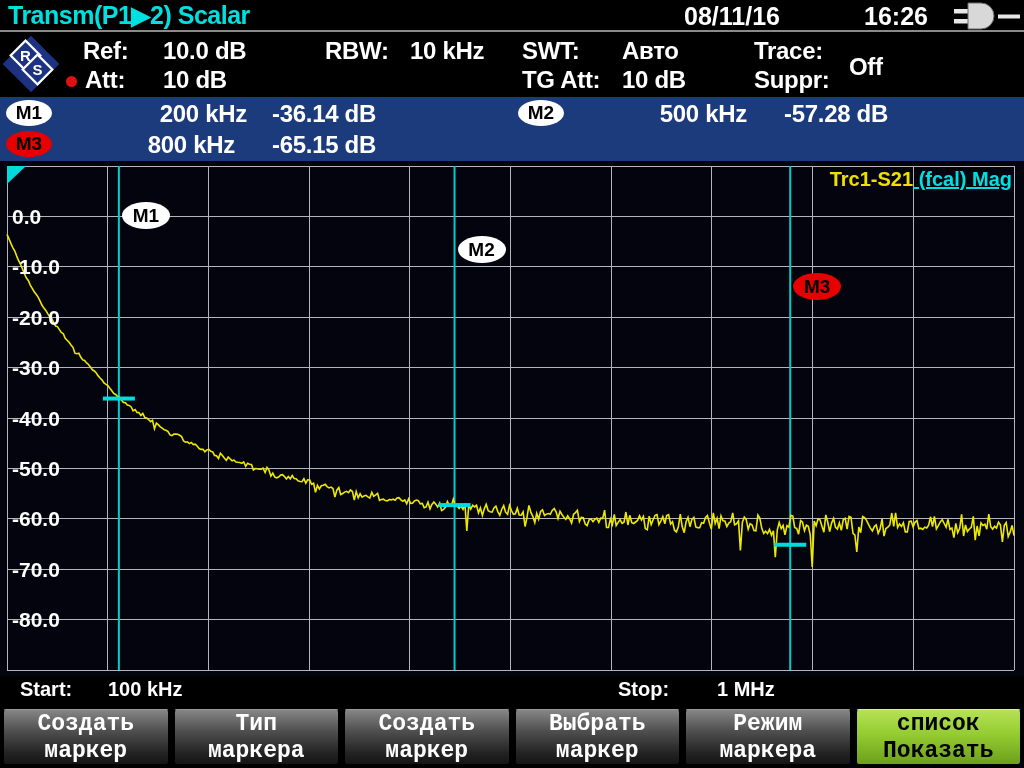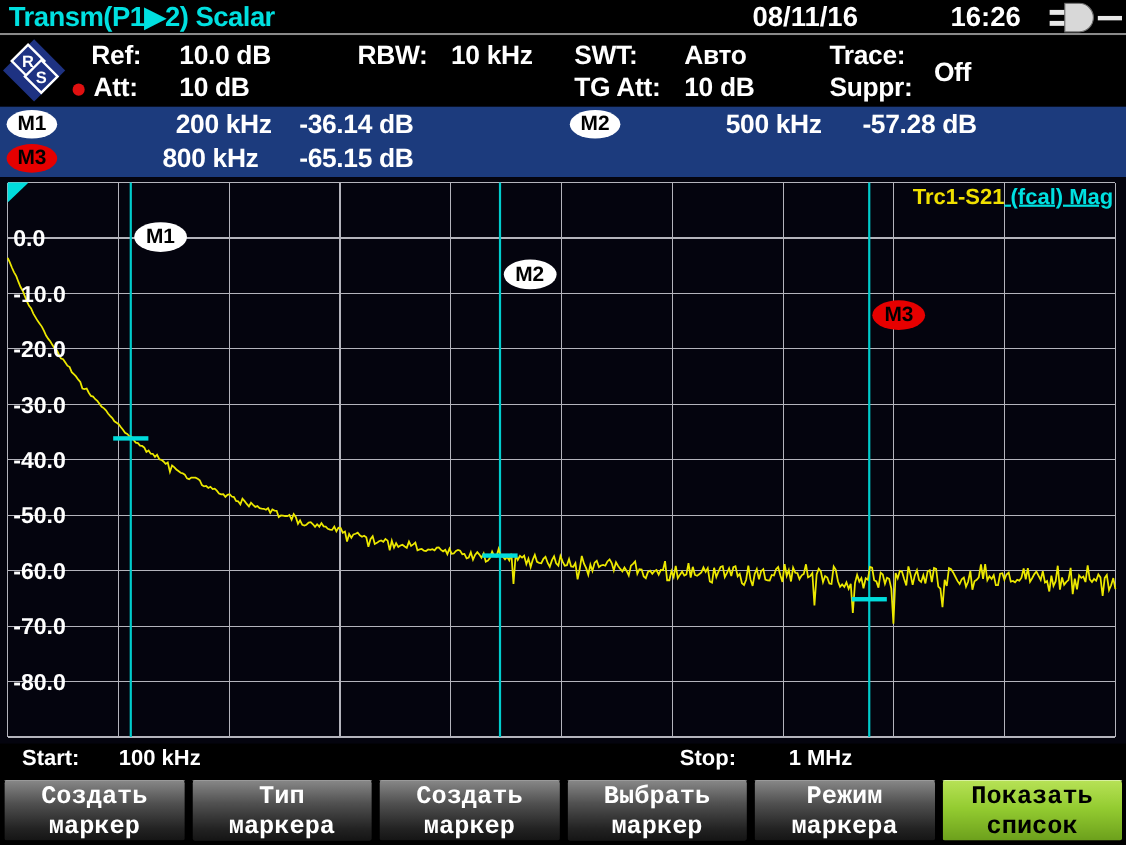--- a/index.html
+++ b/index.html
@@ -156,18 +156,18 @@
       </div>
       <div class="softkey">
         <div>Выбрать</div>
         <div>маркер</div>
       </div>
       <div class="softkey">
         <div>Режим</div>
         <div>маркера</div>
       </div>
       <div class="softkey active">
+        <div>список</div>
         <div>Показать</div>
-        <div>список</div>
       </div>
     </div>
 
 </div>
 
 </body></html>

